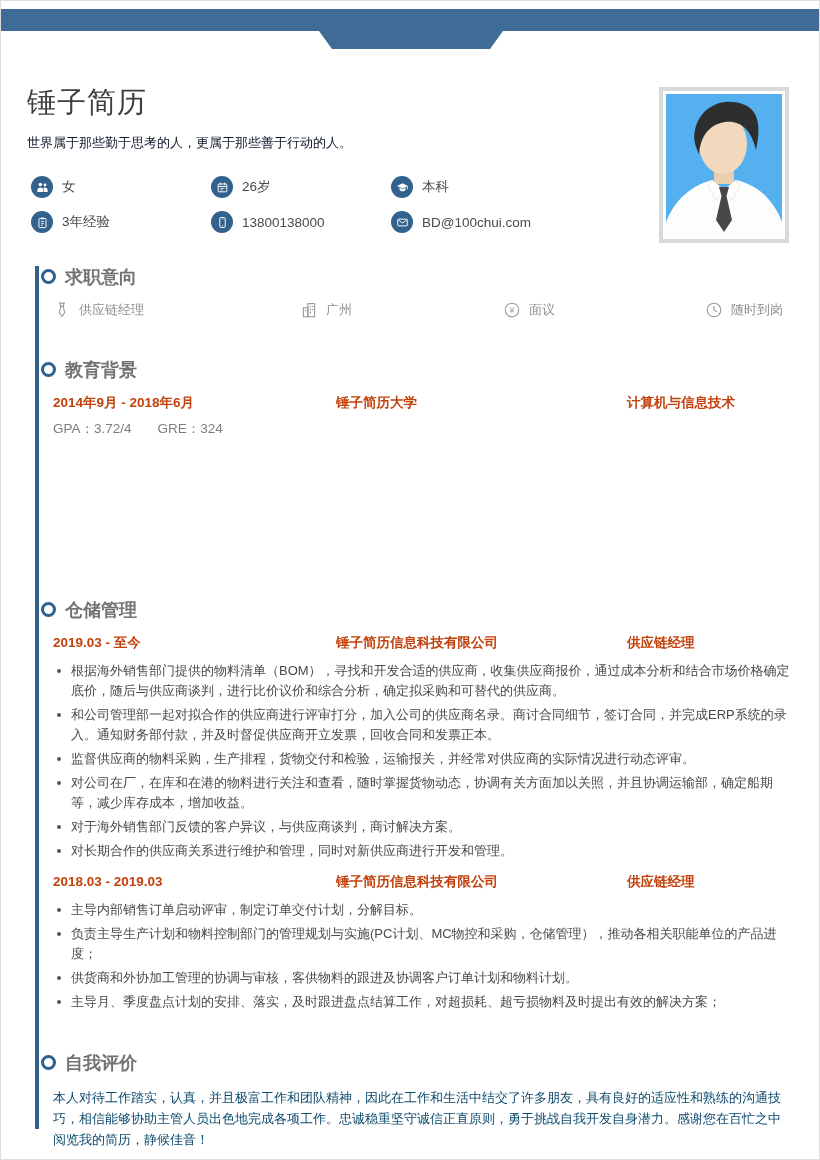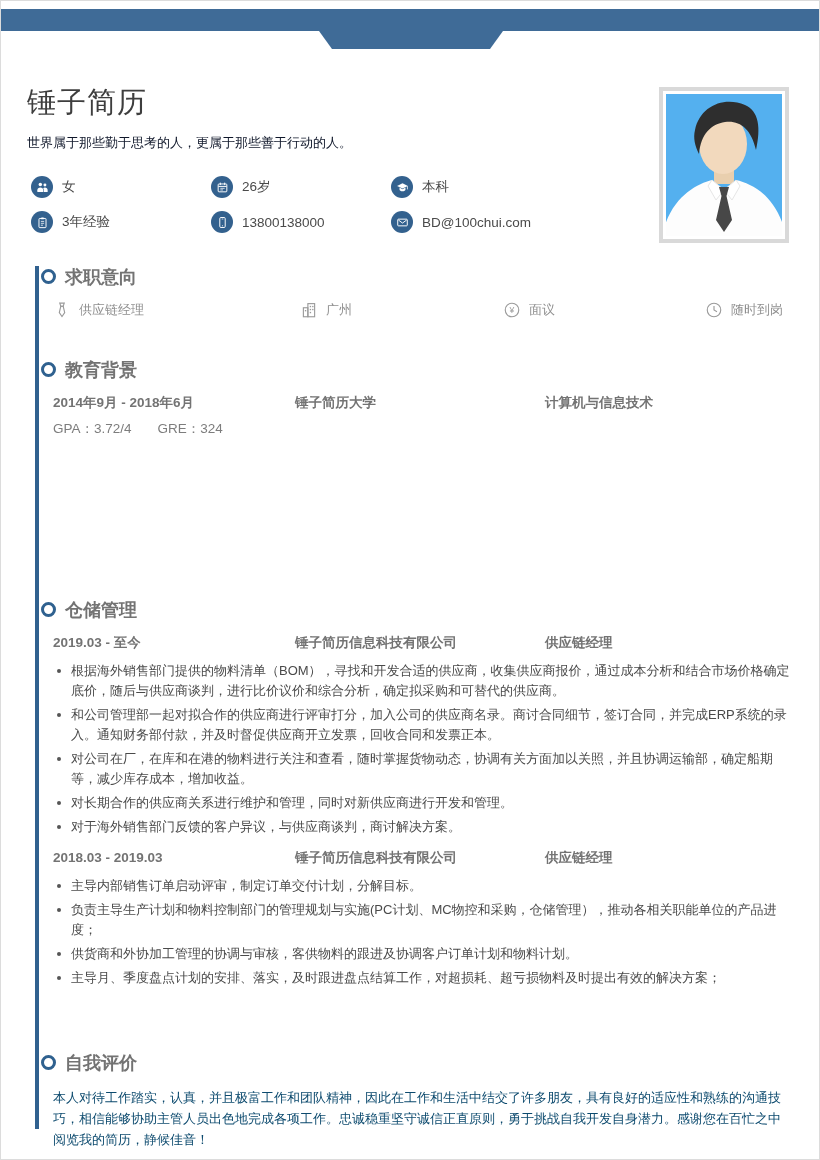--- a/index.html
+++ b/index.html
@@ -30,21 +30,21 @@
   .sec h2{position:relative;margin:12px;font-size:18px;line-height:24px;font-weight:700;color:#737373;}
   .sec h2 .dot{position:absolute;left:-24px;top:4px;width:9px;height:9px;border:3px solid #2f618f;
                border-radius:50%;background:#fff;}
   
   .intent-row{margin-top:10px;display:grid;grid-template-columns:247px 203px 202px auto;
               align-items:center;}
   .intent-item{display:flex;align-items:center;gap:8px;font-size:13px;color:#8f8f8f;}
   .intent-item svg{width:18px;height:18px;flex:none;}
   
   .cols3{margin-top:7px;display:grid;grid-template-columns:242px 250px auto;
-         font-size:13.5px;font-weight:700;color:#737373;line-height:17px;}
+         font-size:13.5px;font-weight:700;color:#c2410c;line-height:17px;gap:41px;}
   .gpa{margin-top:9px;font-size:13.5px;color:#7d7d7d;line-height:17px;}
   .gpa .gre{margin-left:26px;}
   
   .skills-row{margin-top:25px;display:grid;grid-template-columns:271px 271px auto;}
   .skill-label{font-size:13.5px;color:#666;line-height:17px;}
   .bar{margin-top:9px;width:184px;height:7px;background:#ccc;}
   .bar-fill{height:100%;background:#38648f;}
   
   ul.bullets{list-style:none;margin:10px 0 0 0;padding:0;}
   ul.bullets li{position:relative;padding-left:18px;margin-bottom:4px;
@@ -212,23 +212,24 @@
     <div class="job">
       <div class="cols3">
         <span>2019.03 - 至今</span>
         <span>锤子简历信息科技有限公司</span>
         <span>供应链经理</span>
       </div>
       <ul class="bullets">
 
       <li>根据海外销售部门提供的物料清单（BOM），寻找和开发合适的供应商，收集供应商报价，通过成本分析和结合市场价格确定底价，随后与供应商谈判，进行比价议价和综合分析，确定拟采购和可替代的供应商。</li>
           <li>和公司管理部一起对拟合作的供应商进行评审打分，加入公司的供应商名录。商讨合同细节，签订合同，并完成ERP系统的录入。通知财务部付款，并及时督促供应商开立发票，回收合同和发票正本。</li>
+          <li>监督供应商的物料采购，生产排程，货物交付和检验，运输报关，并经常对供应商的实际情况进行动态评审。</li>
           <li>对公司在厂，在库和在港的物料进行关注和查看，随时掌握货物动态，协调有关方面加以关照，并且协调运输部，确定船期等，减少库存成本，增加收益。</li>
+          <li>对于海外销售部门反馈的客户异议，与供应商谈判，商讨解决方案。</li>
           <li>对长期合作的供应商关系进行维护和管理，同时对新供应商进行开发和管理。</li>
-          <li>对于海外销售部门反馈的客户异议，与供应商谈判，商讨解决方案。</li>
         </ul>
     </div>
 
     <div class="job job2">
       <div class="cols3">
         <span>2018.03 - 2019.03</span>
         <span>锤子简历信息科技有限公司</span>
         <span>供应链经理</span>
       </div>
       <ul class="bullets">

